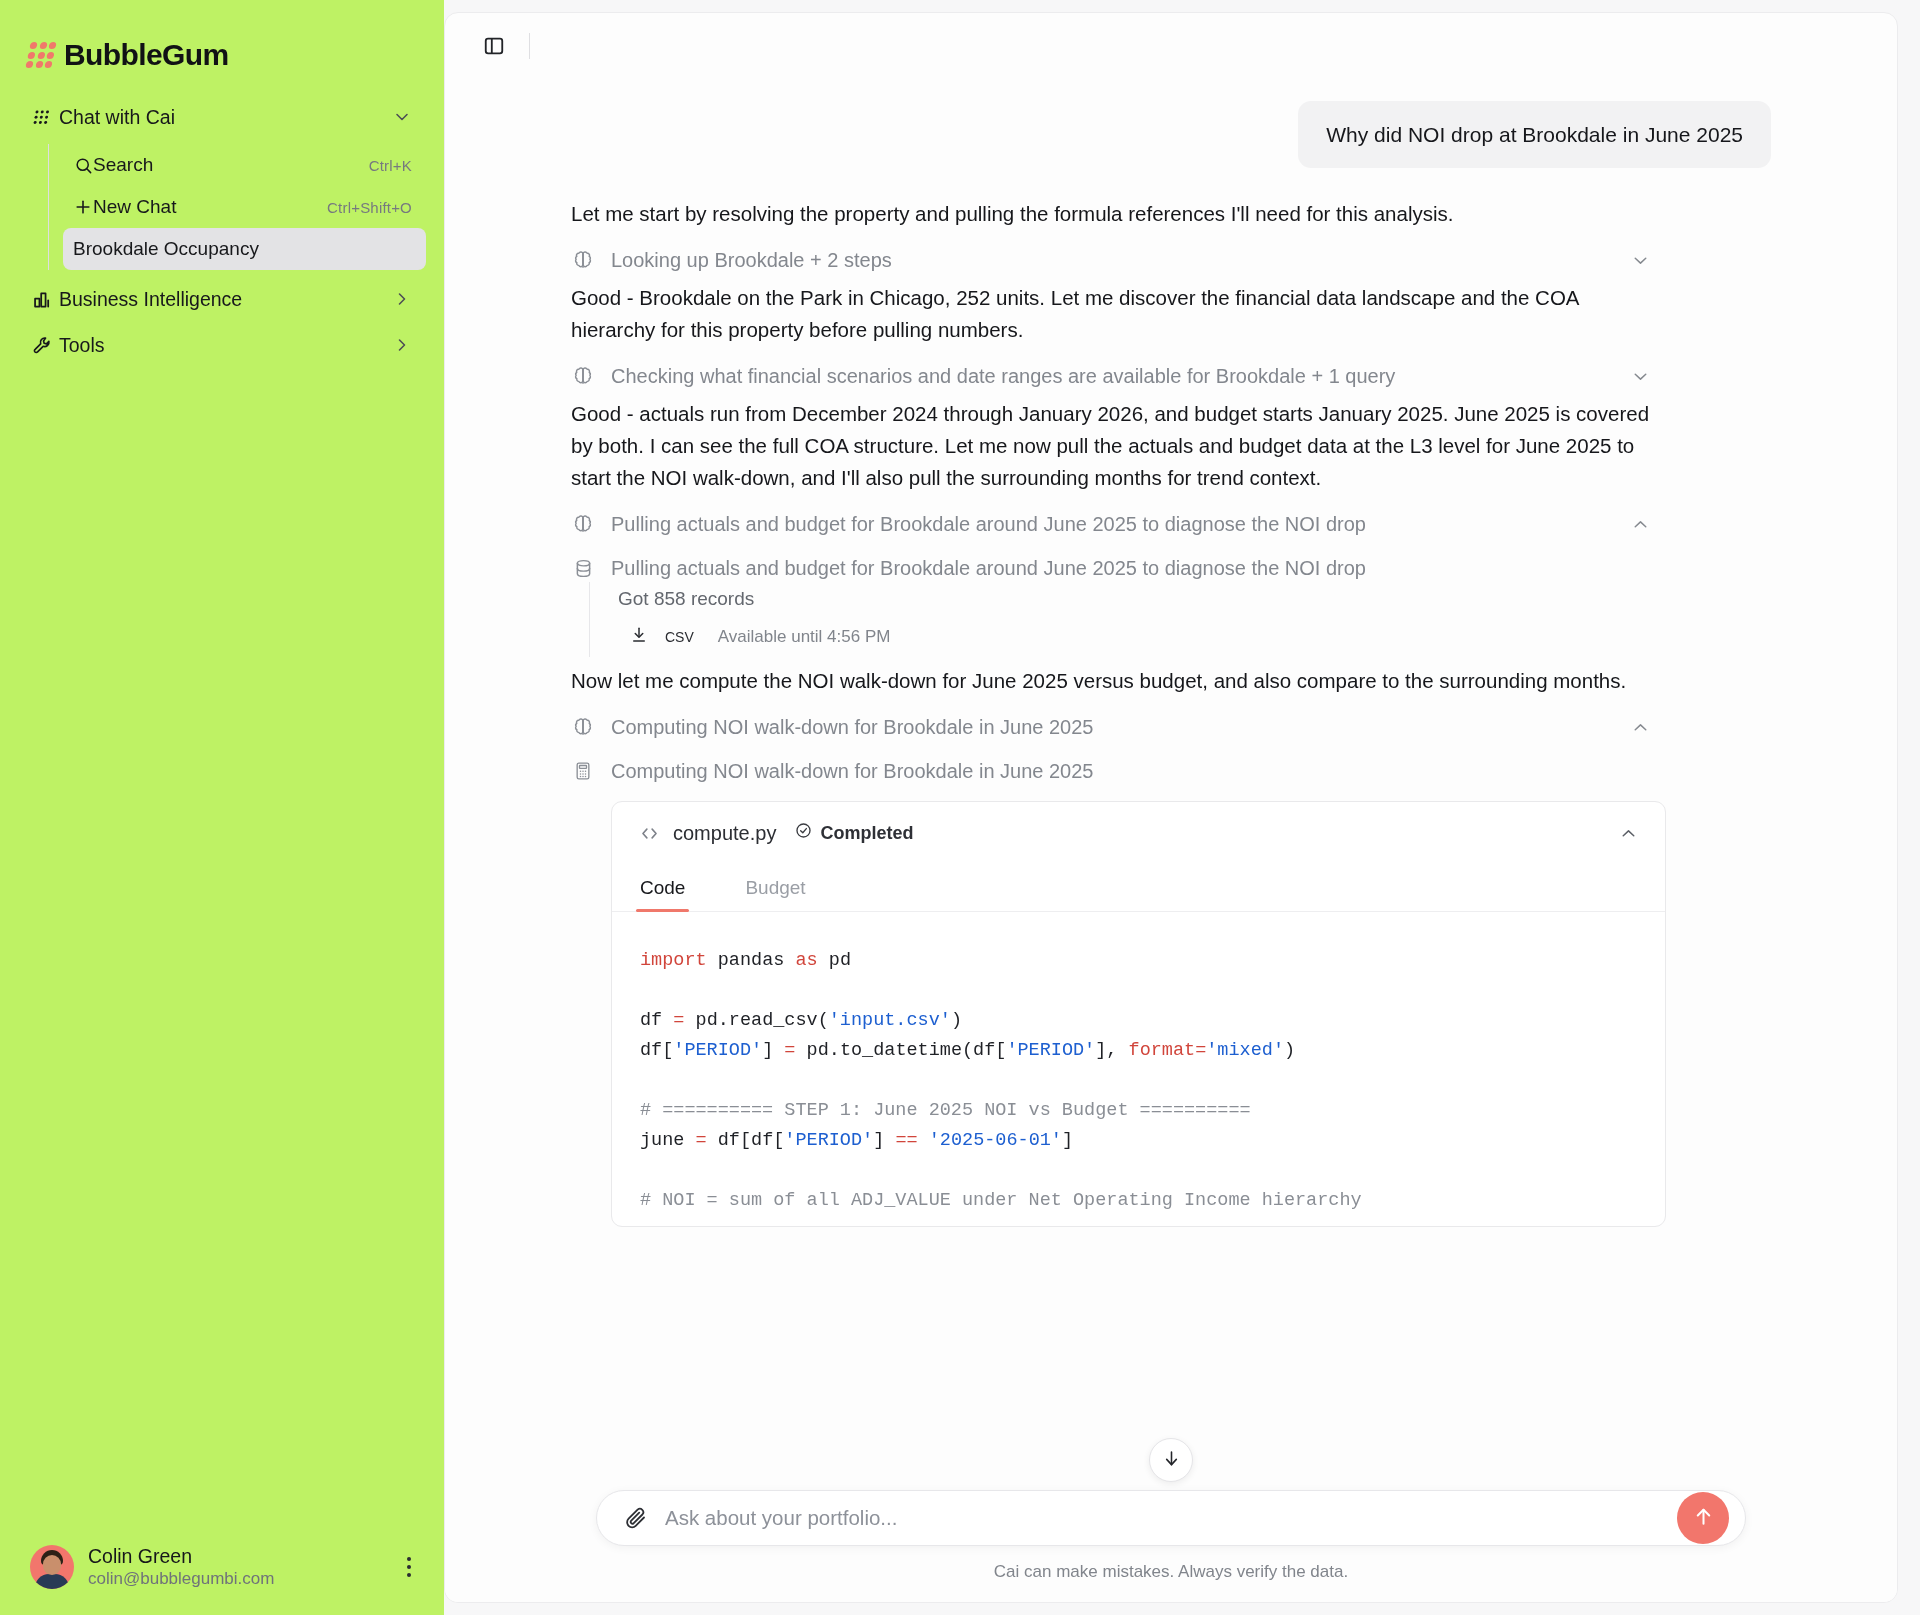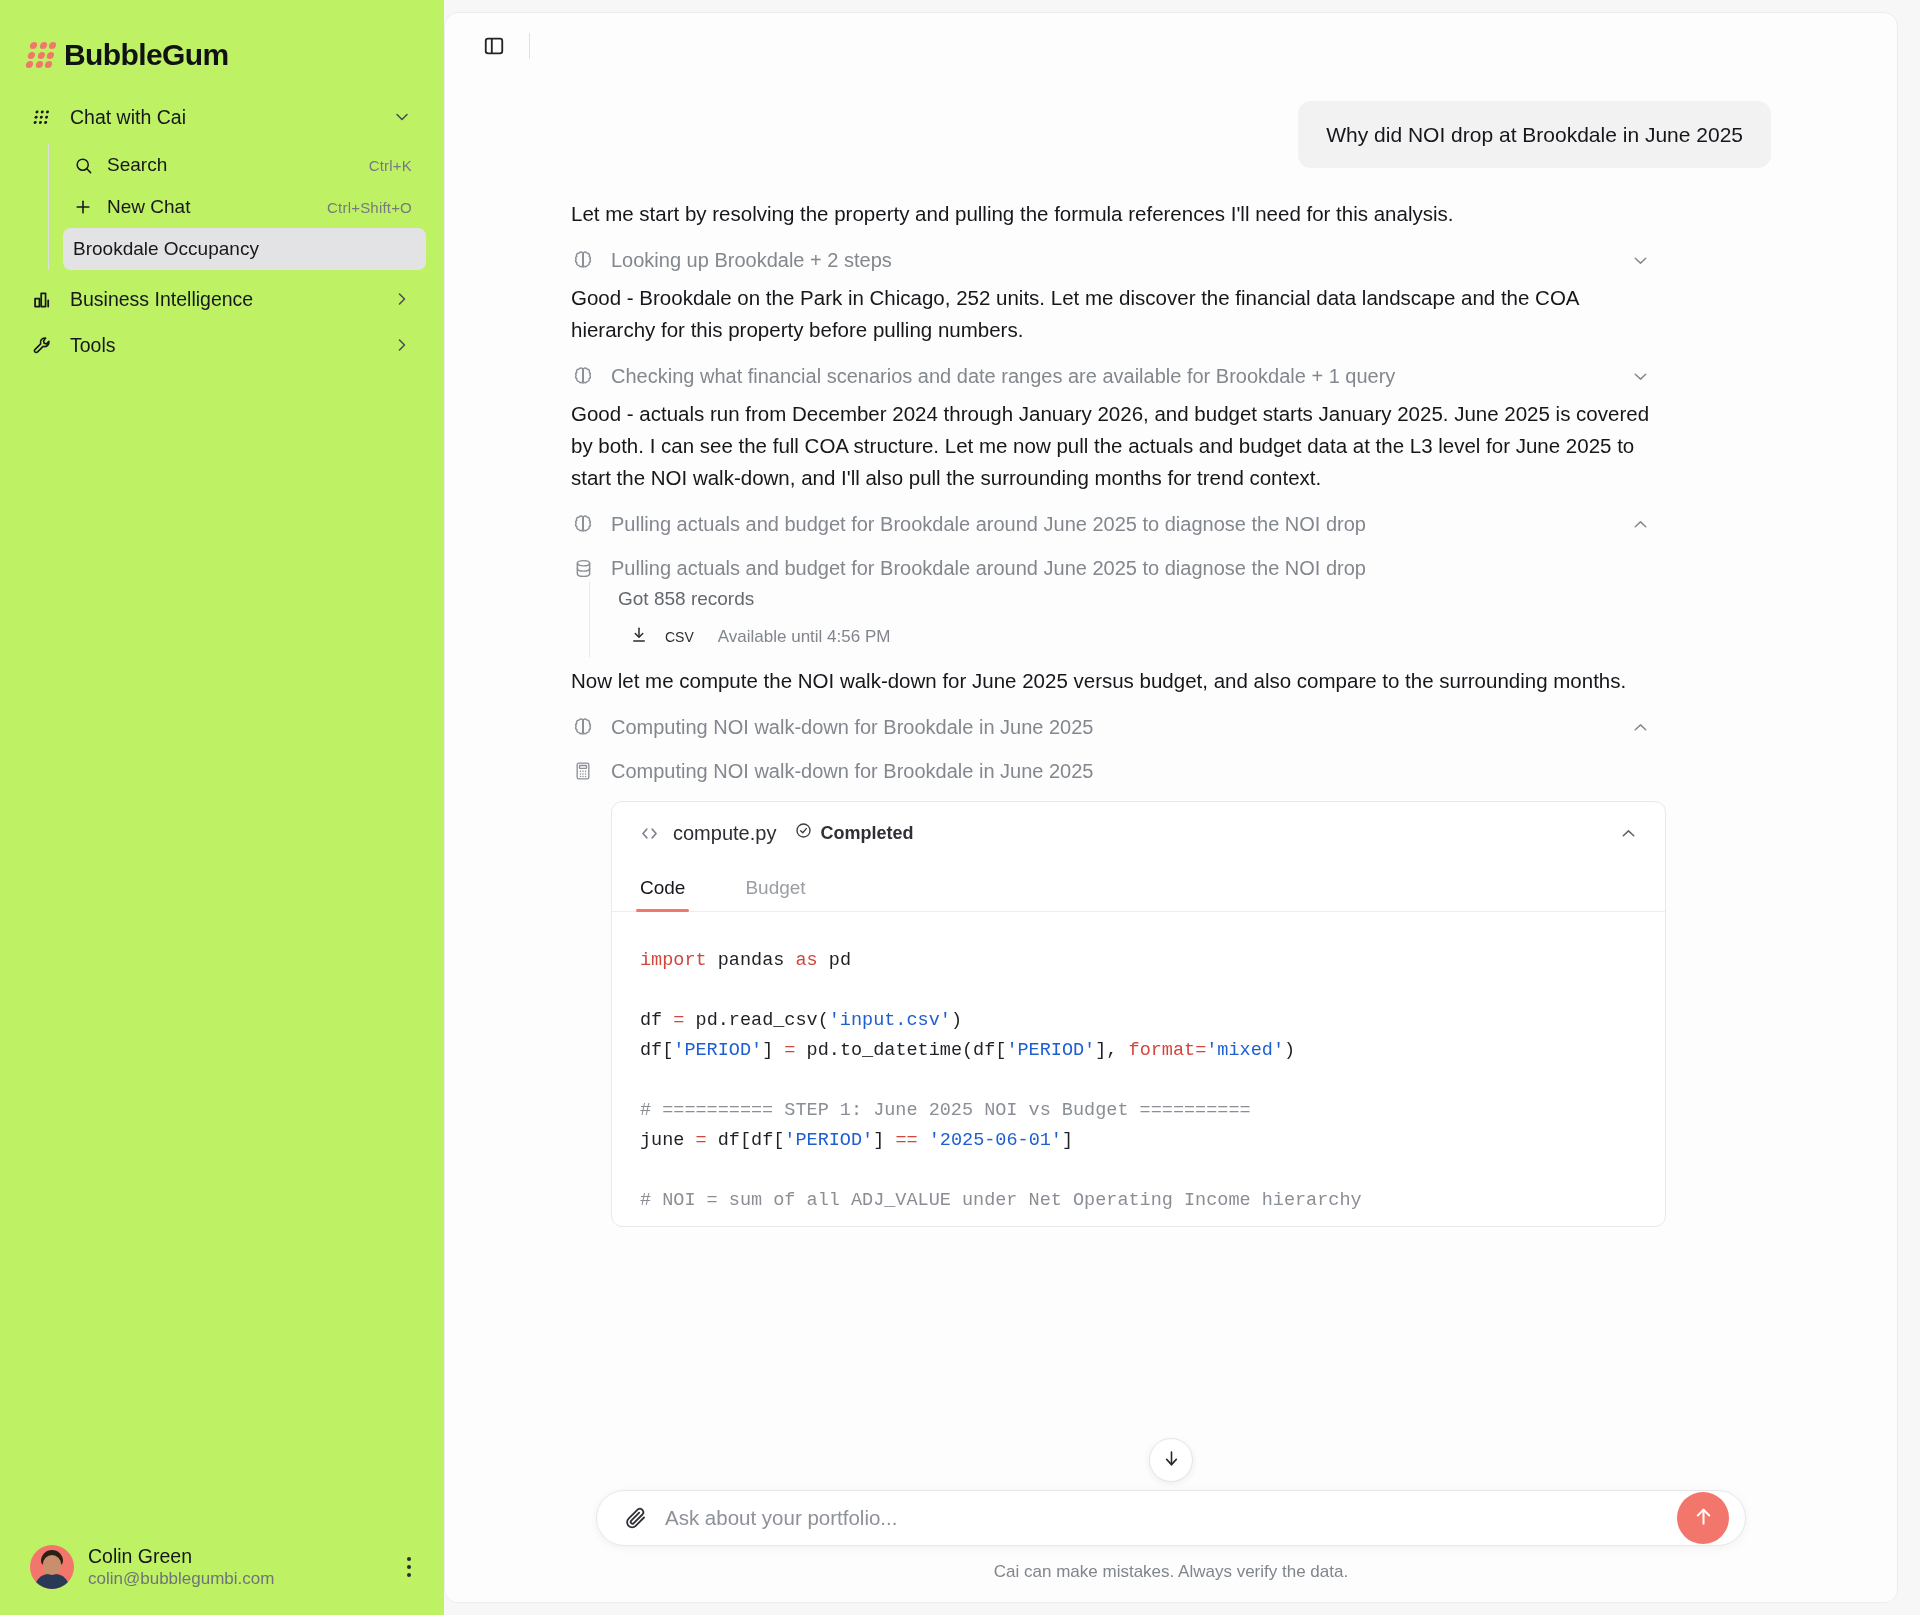--- a/index.html
+++ b/index.html
@@ -19,31 +19,31 @@
     position: relative;
     flex: 0 0 444px;
   }
   .brand { display: flex; align-items: center; gap: 10px; padding: 38px 0 0 28px; }
   .logo-dots { display: grid; grid-template-columns: repeat(3, 7px); grid-template-rows: repeat(3, 7px); gap: 2.5px; transform: skewX(-12deg); }
   .logo-dots i { display:block; width: 7px; height: 7px; border-radius: 50%; background: #f0786b; }
   .brand-name { font-size: 30px; font-weight: 700; letter-spacing: -0.6px; color: #111215; }
 
   .nav { padding: 22px 18px 0 18px; }
   .nav-group-head {
-    display: flex; align-items: center; gap: 16px;
+    display: flex; align-items: center; gap: 5px;
     height: 46px; padding: 0 14px 0 12px;
     border-radius: 8px; cursor: pointer;
   }
   .nav-ico { width: 24px; height: 24px; flex: 0 0 24px; display:flex; align-items:center; justify-content:center; color:#17181b; }
   .nav-label { font-size: 19.5px; color: #17181b; flex: 1; }
   .chev { width: 20px; height: 20px; color: #4c4f55; display:flex; align-items:center; justify-content:center; }
 
   .nav-children { margin: 4px 0 6px 30px; border-left: 1px solid #dddee1; padding-left: 14px; }
   .nav-child {
-    display: flex; align-items: center; gap: 14px;
+    display: flex; align-items: center; 
     height: 42px; padding: 0 14px 0 10px;
     border-radius: 8px; cursor: pointer;
   }
   .nav-child.active { background: #e3e3e5; }
   .nav-child .c-ico { width: 20px; height: 20px; flex:0 0 20px; display:flex; align-items:center; justify-content:center; color:#17181b; }
   .nav-child .c-label { font-size: 19px; color: #17181b; flex: 1; }
   .kbd { font-family: Liberation Sans, sans-serif; font-size: 15px; color: #76797f; letter-spacing: 0.2px; }
 
   .sidebar-spacer { flex: 1; }
 

